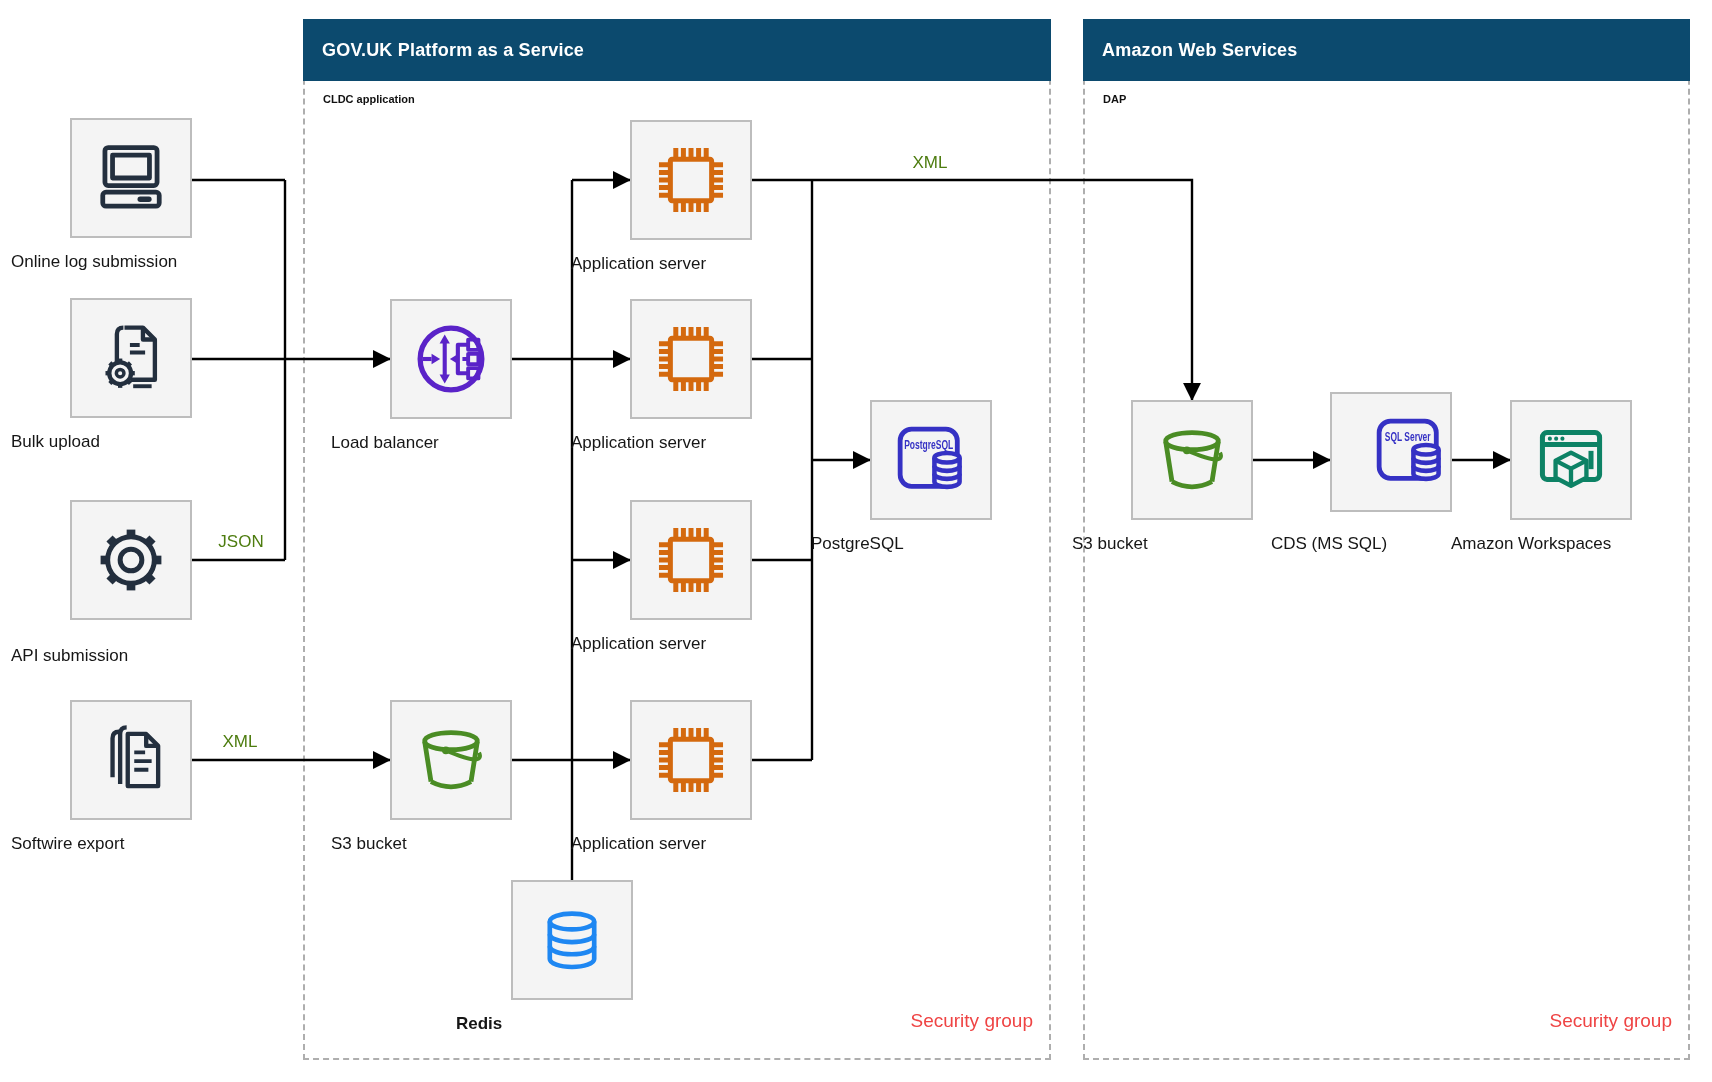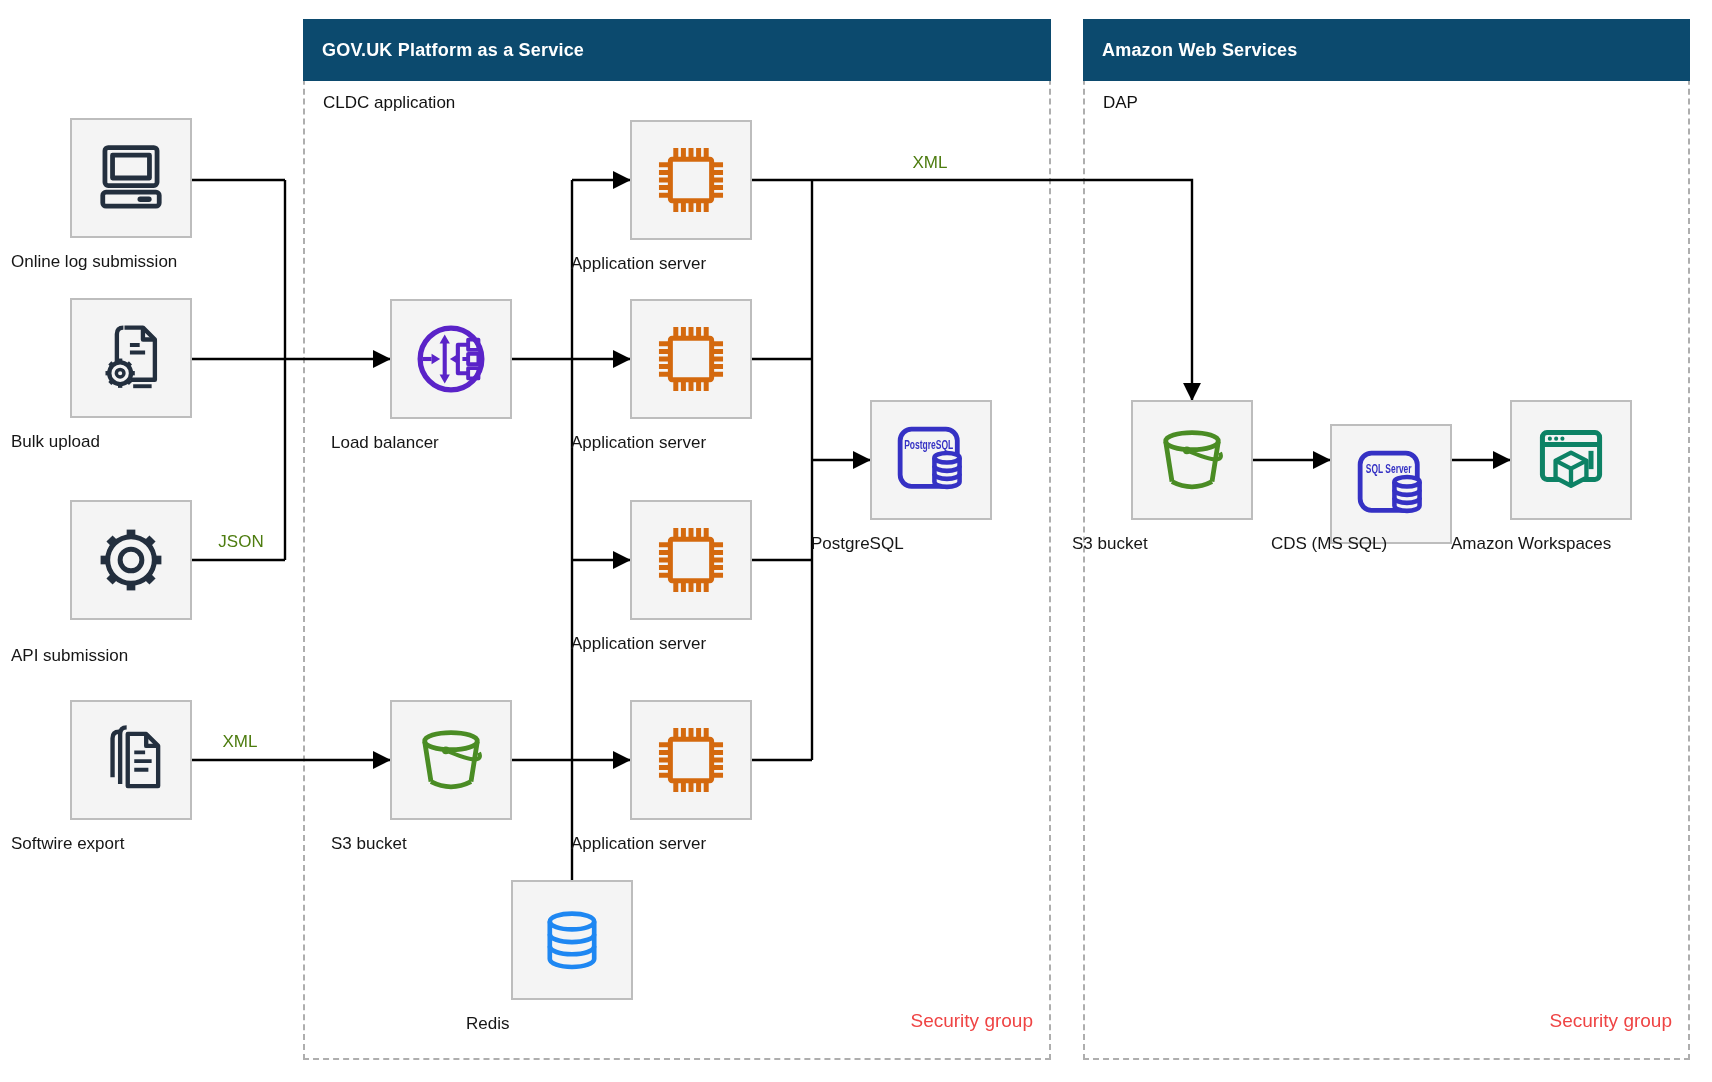--- a/index.html
+++ b/index.html
@@ -2,21 +2,21 @@
 <html><head>
 <meta charset="utf-8">
 <style>
   html,body{margin:0;padding:0;background:#ffffff;}
   body{font-family:"Liberation Sans", sans-serif;}
   #canvas{position:relative;width:1712px;height:1082px;background:#ffffff;overflow:hidden;}
 
   .container{position:absolute;border:2px dashed #aeaeae;border-top:none;box-sizing:border-box;background:transparent;}
   .container-header{position:absolute;top:0;left:-2px;right:-2px;height:62px;background:#0c4a6e;display:flex;align-items:center;padding-left:19px;box-sizing:border-box;}
   .container-title{color:#ffffff;font-size:18px;font-weight:bold;letter-spacing:.2px;}
-  .container-sublabel{position:absolute;top:74px;left:18px;font-size:17px;font-weight:normal;color:#111111;}
+  .container-sublabel{position:absolute;top:74px;left:18px;font-size:11px;font-weight:bold;color:#111111;}
   .container-footer{position:absolute;bottom:26px;right:16px;font-size:19px;color:#ef4444;}
 
   .node{position:absolute;width:122px;height:120px;background:#f4f4f4;border:2px solid #bdbdbd;box-sizing:border-box;display:flex;align-items:center;justify-content:center;z-index:3;}
   .node svg{display:block;}
   .node-label{position:absolute;width:240px;text-align:left;font-size:17px;color:#161616;z-index:3;}
 
   #edges{position:absolute;left:0;top:0;z-index:2;pointer-events:none;}
   .edge{fill:none;stroke:#000000;stroke-width:2.4px;}
 
   .edge-label{position:absolute;transform:translate(-50%,-100%);font-size:17px;color:#4d7c0f;z-index:4;white-space:nowrap;}
@@ -223,34 +223,34 @@
     <div class="node" style="left: 511px; top: 880px;">
       <span>
         <svg viewBox="0 0 70 70" width="74" height="74" fill="none" stroke="#1e87f2" stroke-width="4.4">
       <path d="M14 17.5 v35.5 M56 17.5 v35.5"></path>
       <path d="M14 53 a21 7.5 0 0 0 42 0"></path>
       <path d="M14 29.5 a21 7.5 0 0 0 42 0 M14 41 a21 7.5 0 0 0 42 0"></path>
       <ellipse cx="35" cy="17.5" rx="21" ry="7.5"></ellipse>
     </svg>
       </span>
     </div>
-    <div class="node-label" style="left: 466px; top: 1014px;">Redis</div>
+    <div class="node-label" style="left: 456px; top: 1014px; font-weight: bold;">Redis</div>
     <div class="node" style="left: 1131px; top: 400px;">
       <span>
         <svg viewBox="0 0 70 70" width="80" height="80" fill="none" stroke="#4a8c24" stroke-width="4.2" stroke-linejoin="round">
       <ellipse cx="35" cy="18.5" rx="23" ry="7.5"></ellipse>
       <path d="M12 19 L17.5 54 M58 19 L52.5 54"></path>
       <path d="M17.5 54 q17.5 9 35 0"></path>
       <circle cx="30.5" cy="26.5" r="3.4" fill="#4a8c24" stroke="none"></circle>
       <path d="M30.5 26.5 C41 31 52 34.5 56.5 34.5 q5.5 -0.5 3 -6" stroke-width="3.6"></path>
     </svg>
       </span>
     </div>
     <div class="node-label" style="left: 1072px; top: 534px;">S3 bucket</div>
-    <div class="node" style="left: 1330px; top: 424px;">
+    <div class="node" style="left: 1330px; top: 392px; justify-content: flex-end;">
       <span>
         <svg viewBox="0 0 70 70" width="80" height="80" fill="none" stroke="#3531c4" stroke-width="4.2" stroke-linejoin="round">
       <rect x="8" y="8" width="50" height="50" rx="10"></rect>
       <text x="33" y="25" text-anchor="middle" font-size="11" font-weight="bold" textLength="40" lengthAdjust="spacingAndGlyphs" fill="#3531c4" stroke="none" font-family="Liberation Sans, sans-serif">SQL Server</text>
       <path d="M38 33 v21 a11 4.5 0 0 0 22 0 v-21" fill="#f4f4f4" stroke-width="4"></path>
       <path d="M38 40 a11 4.5 0 0 0 22 0 M38 47 a11 4.5 0 0 0 22 0" stroke-width="4"></path>
       <ellipse cx="49" cy="33" rx="11" ry="4.2" fill="#f4f4f4" stroke-width="4"></ellipse>
     </svg>
       </span>
     </div>

